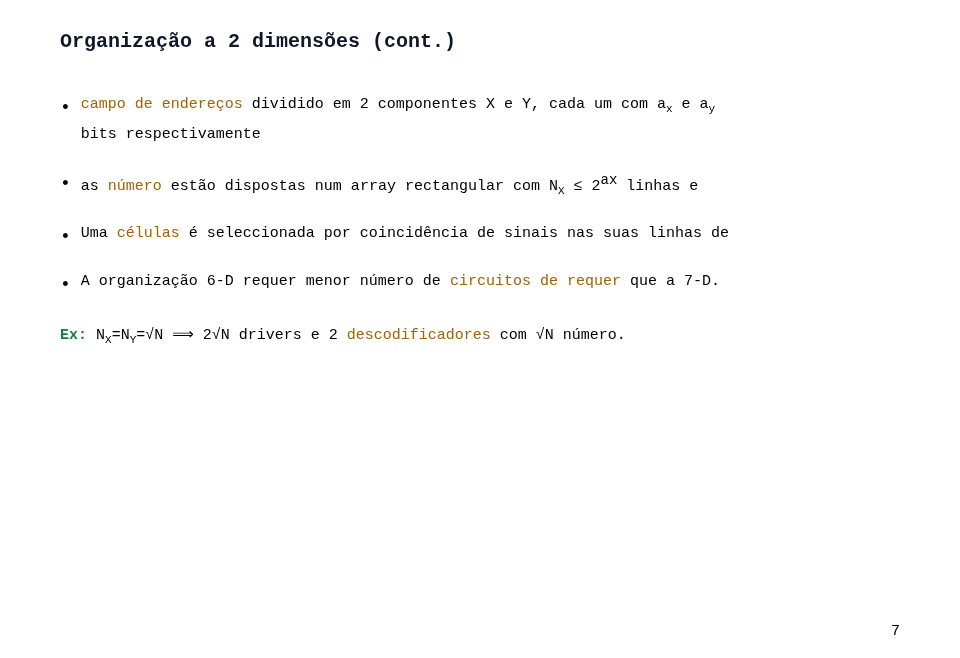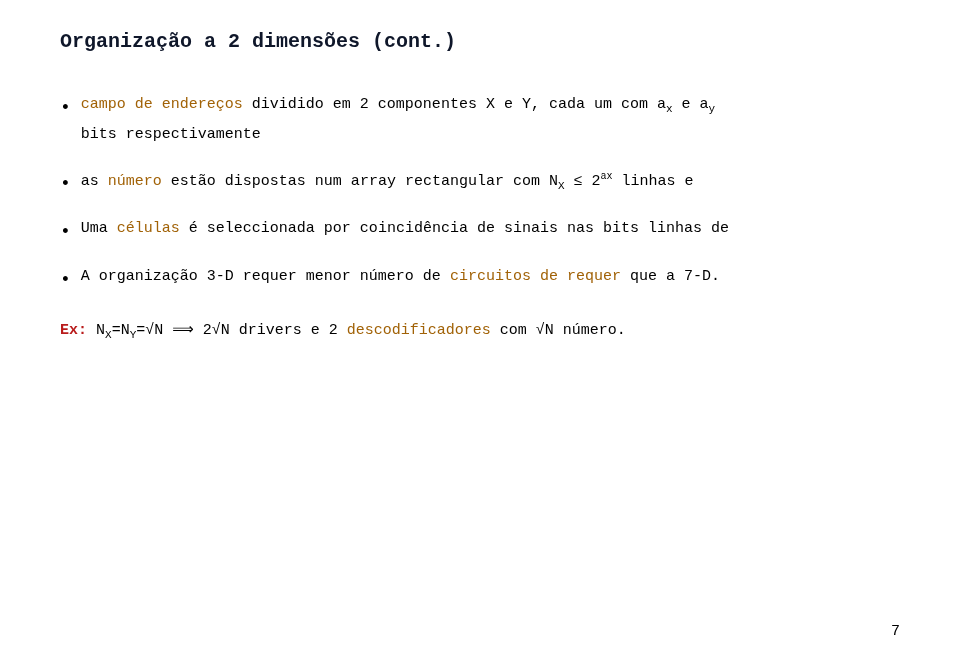--- a/index.html
+++ b/index.html
@@ -61,34 +61,34 @@
     .highlight-blue {
       color: #a16207;
     }
 
     sub {
       font-size: 11px;
       vertical-align: sub;
     }
 
     sup {
-      font-size: 10px;
+      font-size: 14px;
       vertical-align: super;
     }
 
     .line {
       margin-bottom: 4px;
     }
 
     .example-section {
       margin-top: 24px;
     }
 
     .example-label {
-      color: #b91c1c;
+      color: #15803d;
       font-weight: bold;
     }
 
     .page-number {
       position: absolute;
       bottom: 18px;
       right: 60px;
       font-size: 15px;
       color: #000;
     }
@@ -118,30 +118,30 @@
         <div class="line">
           <span>as </span><span class="highlight-blue">número</span><span> estão dispostas num array rectangular com N<sub>X</sub> ≤ 2<sup>ax</sup> linhas e</span>
         </div>
       </div>
     </div>
 
     <div class="bullet-section">
       <span class="bullet">•</span>
       <div class="bullet-text">
         <div class="line">
-          <span>Uma </span><span class="highlight-blue">células</span><span> é seleccionada por coincidência de sinais nas bits linhas de</span>
+          <span>Uma </span><span class="highlight-blue">células</span><span> é seleccionada por coincidência de sinais nas suas linhas de</span>
         </div>
       </div>
     </div>
 
     <div class="bullet-section">
       <span class="bullet">•</span>
       <div class="bullet-text">
         <div class="line">
-          <span>A organização 3-D requer menor número de </span><span class="highlight-blue">circuitos de requer</span><span> que a 7-D.</span>
+          <span>A organização 6-D requer menor número de </span><span class="highlight-blue">circuitos de requer</span><span> que a 7-D.</span>
         </div>
       </div>
     </div>
 
     <div class="example-section">
       <div class="line">
         <span class="example-label">Ex:</span><span> N<sub>X</sub>=N<sub>Y</sub>=√N ⟹ 2√N drivers e 2 </span><span class="highlight-blue">descodificadores</span><span> com √N número.</span>
       </div>
     </div>
 

